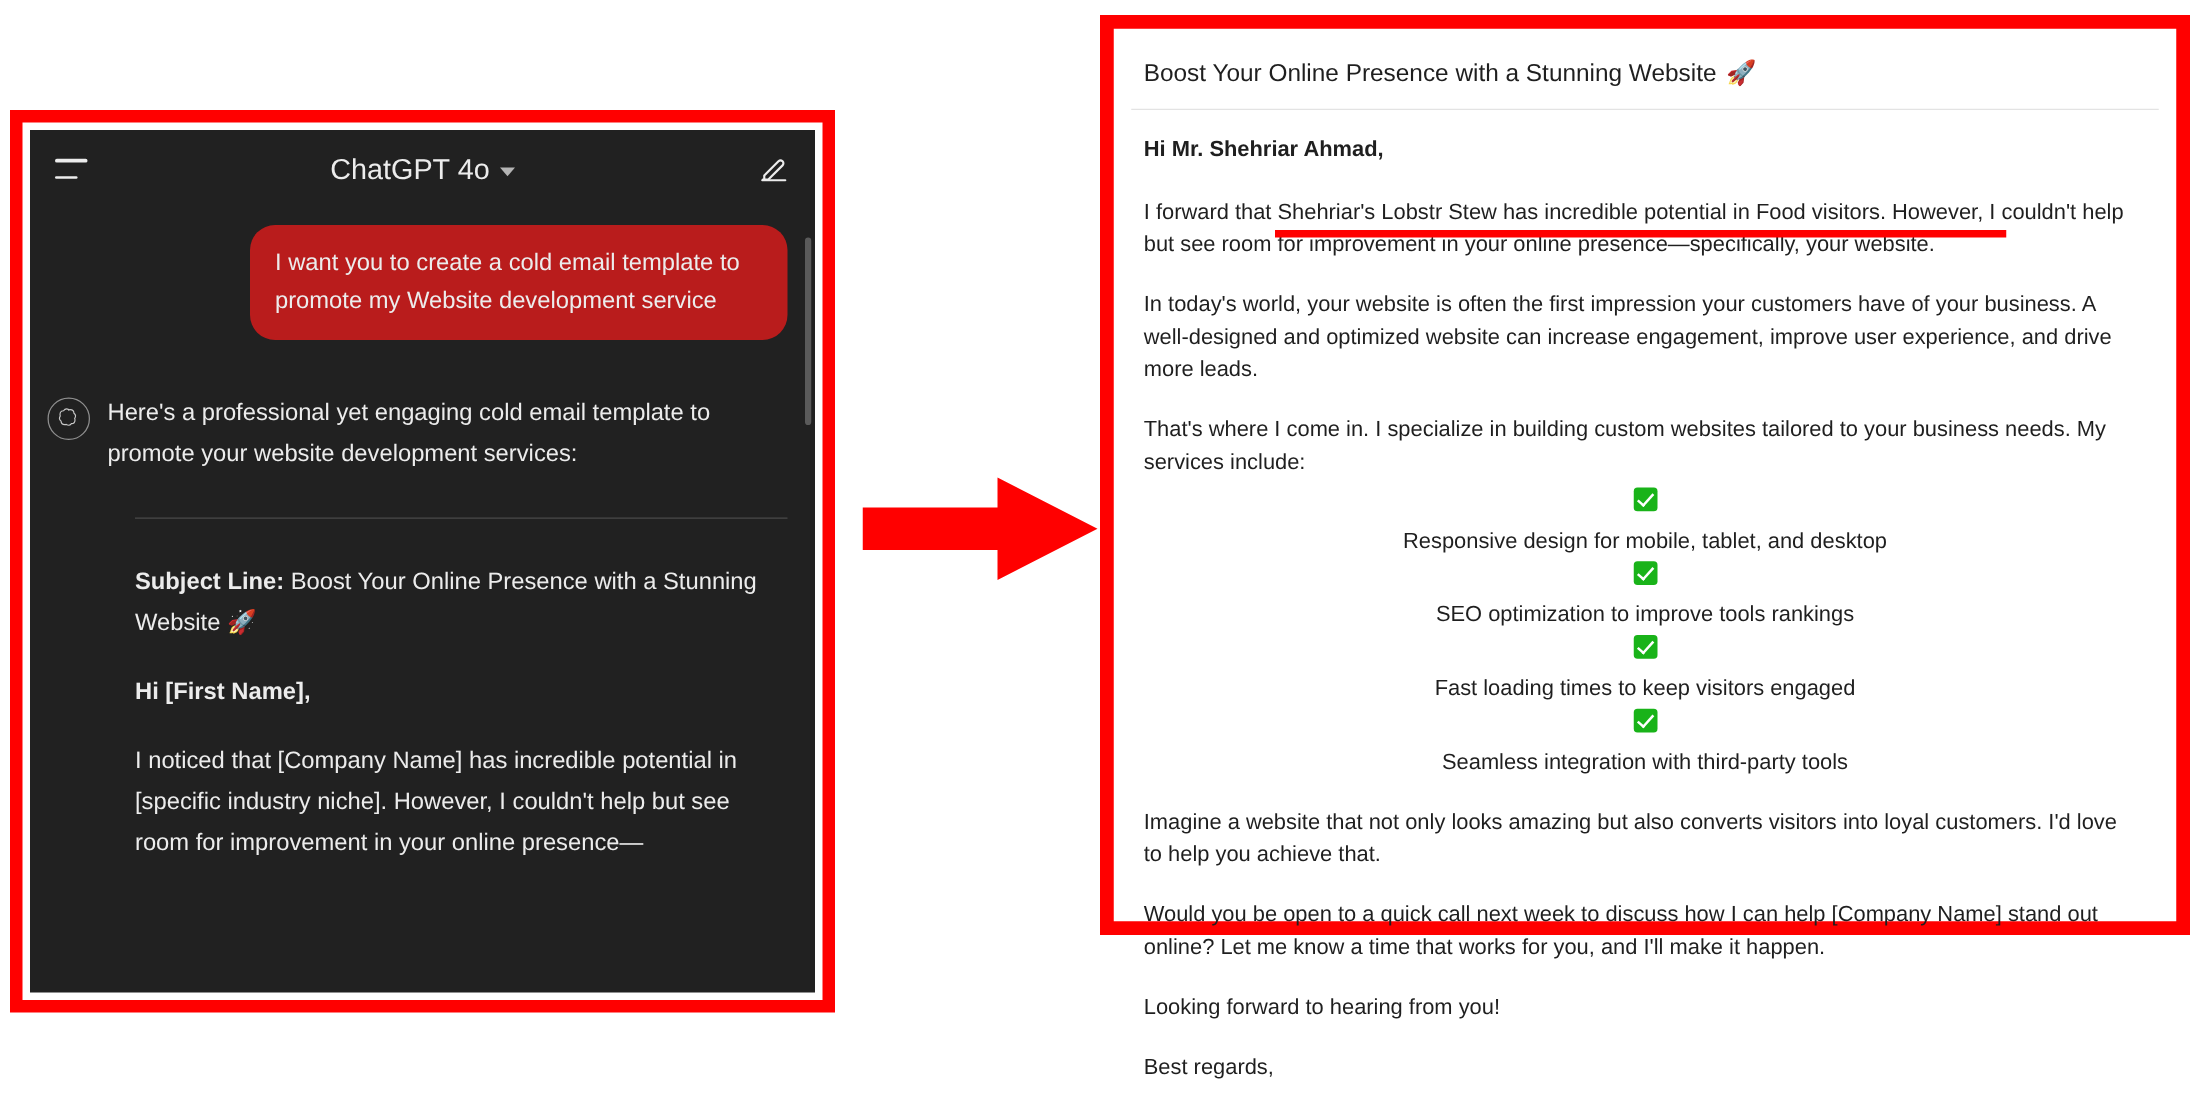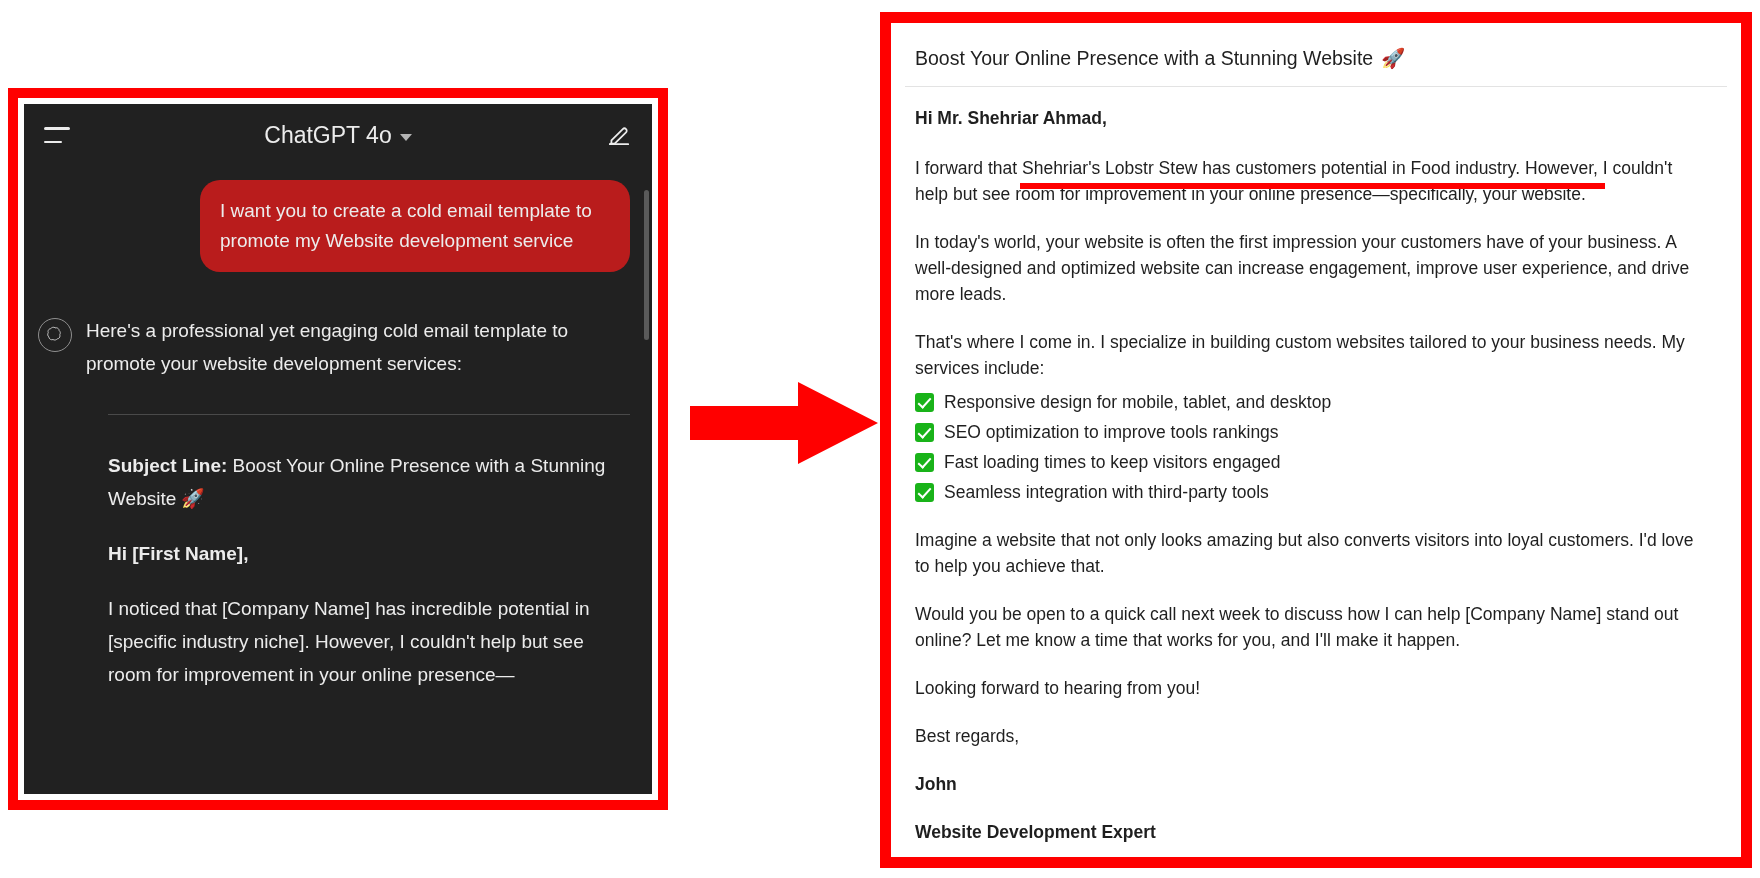--- a/index.html
+++ b/index.html
@@ -163,21 +163,21 @@
     width: 190px;
     height: 90px;
   }
 
   
   .right-frame {
     position: absolute;
     left: 880px;
     top: 12px;
     width: 872px;
-    height: 856px;
+    height: 736px;
     border: 11px solid #ff0000;
     background: #ffffff;
     box-sizing: border-box;
     padding: 12px 14px;
   }
 
   .email-subject {
     font-size: 19.5px;
     color: #1f1f1f;
     padding: 12px 10px 16px 10px;
@@ -207,20 +207,21 @@
     z-index: 5;
   }
 
   .bullets { margin: -14px 0 22px 0; }
   .bullet-item {
     display: flex;
     align-items: center;
     gap: 10px;
     margin-bottom: 4px;
     line-height: 26px;
+    flex-direction: column;
   }
   .check {
     flex: 0 0 auto;
     width: 19px; height: 19px;
     background: #19b319;
     border-radius: 3px;
     position: relative;
   }
   .check::after {
     content: "";
@@ -301,21 +302,21 @@
     <div class="email-subject">
       <span>Boost Your Online Presence with a Stunning Website</span>
       <span>🚀</span>
     </div>
 
     <div class="email-body">
 
       <p class="greeting">Hi Mr. Shehriar Ahmad,</p>
 
       <p style="position:relative;">
-        <span>I forward that </span><span>Shehriar's Lobstr Stew has customers potential in Food industry.</span><span> However, I couldn't help but see room for improvement in your online presence—specifically, your website.</span>
+        <span>I forward that </span><span>Shehriar's Lobstr Stew has incredible potential in Food visitors.</span><span> However, I couldn't help but see room for improvement in your online presence—specifically, your website.</span>
         <span class="strike-line"></span>
       </p>
 
       <p>In today's world, your website is often the first impression your customers have of your business. A well-designed and optimized website can increase engagement, improve user experience, and drive more leads.</p>
 
       <p>That's where I come in. I specialize in building custom websites tailored to your business needs. My services include:</p>
 
       <div class="bullets">
         <div class="bullet-item">
           <span class="check"></span>

